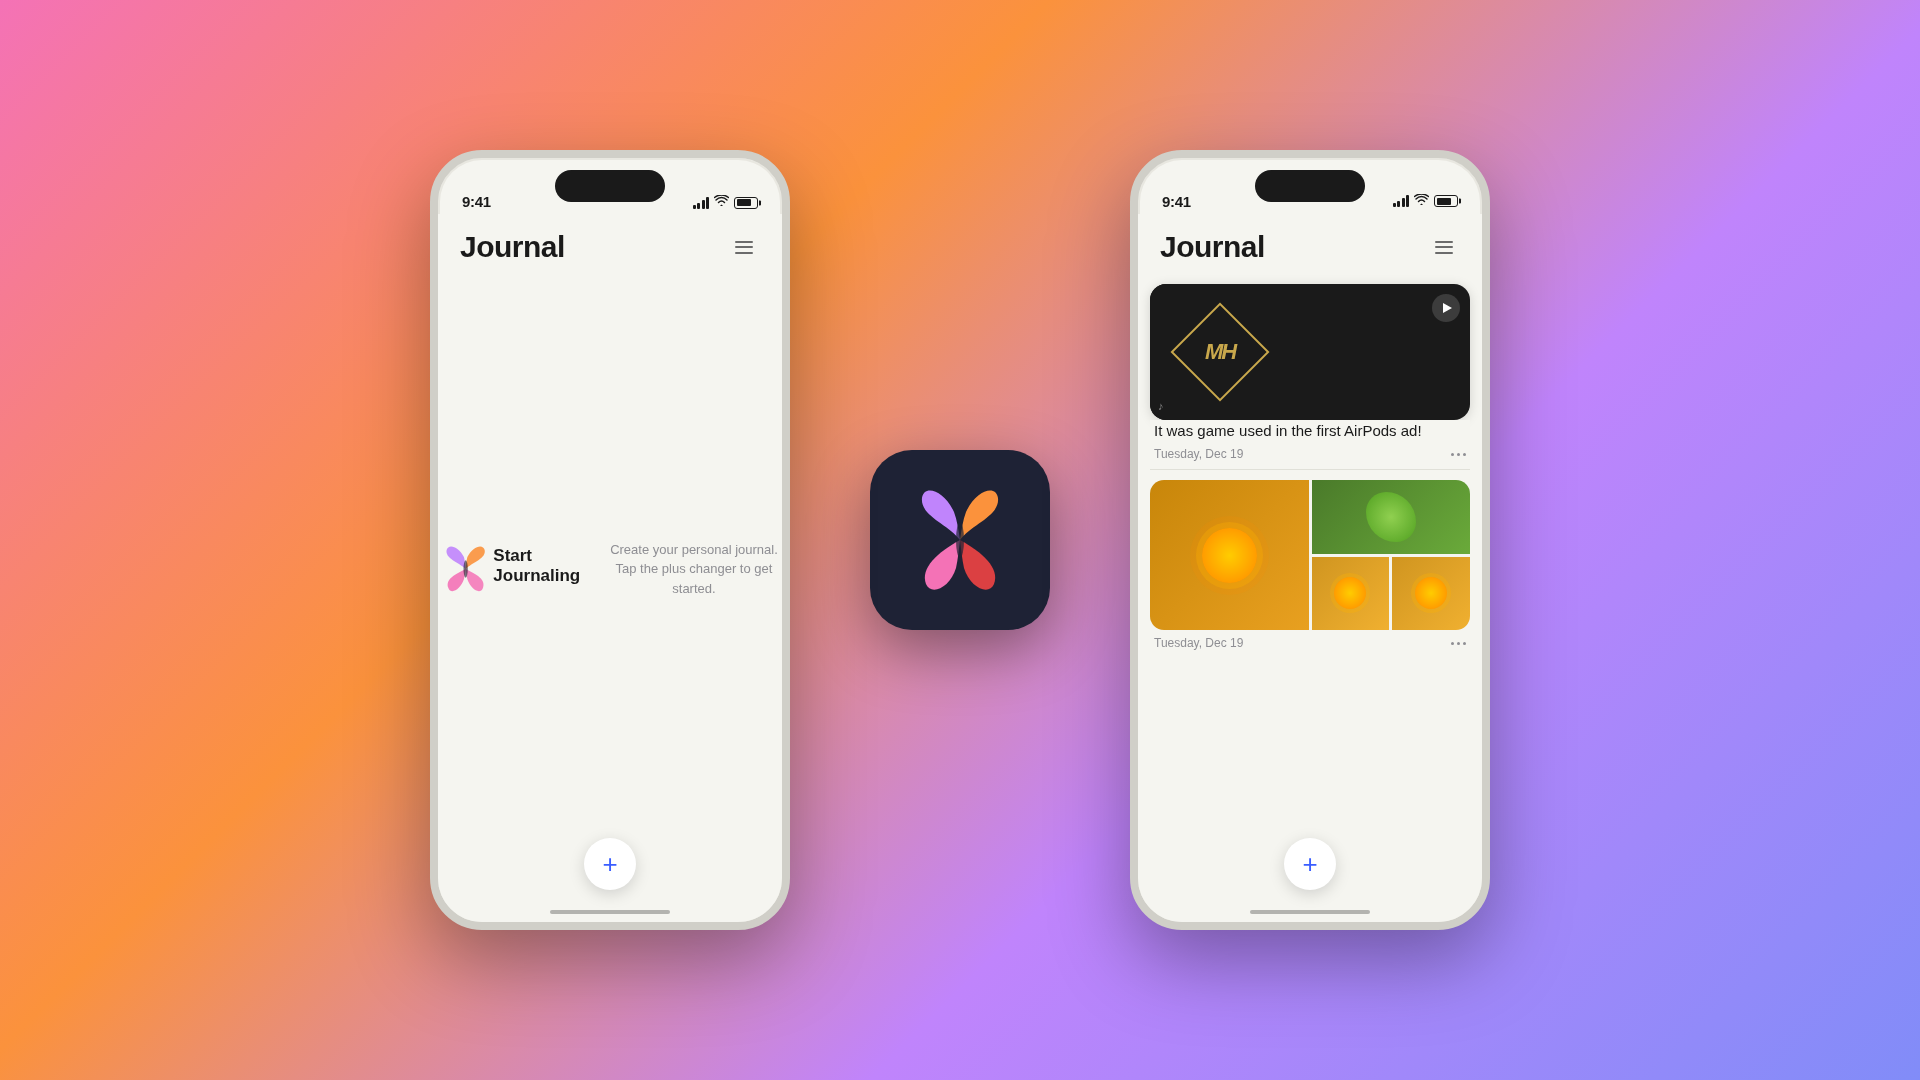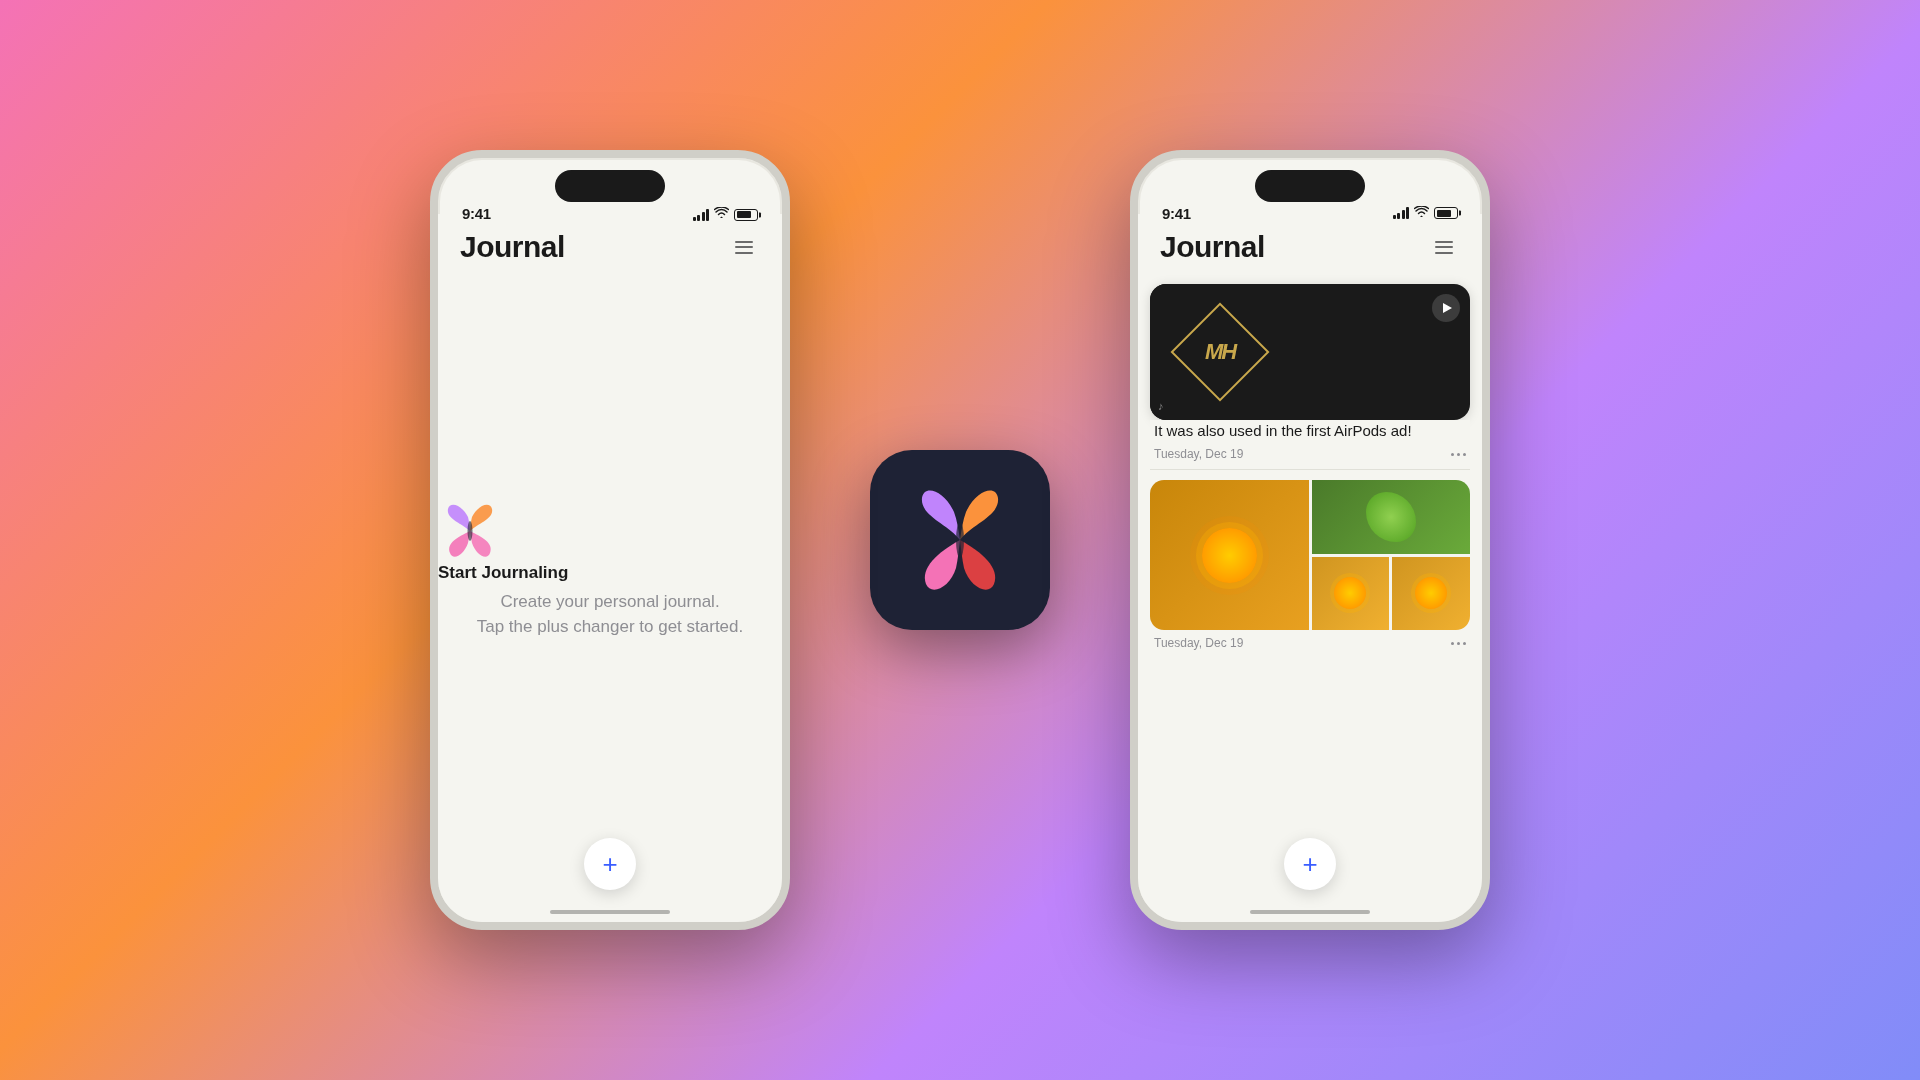--- a/index.html
+++ b/index.html
@@ -37,21 +37,21 @@
       width: 110px;
       height: 32px;
       background: #1a1a1a;
       border-radius: 20px;
       z-index: 10;
     }
 
     
     .status-bar {
       position: absolute;
-      top: 16px;
+      top: 4px;
       left: 0;
       right: 0;
       height: 56px;
       display: flex;
       align-items: flex-end;
       justify-content: space-between;
       padding: 0 24px 8px;
       z-index: 9;
       background: transparent;
     }
@@ -163,34 +163,35 @@
     .header-menu-btn span {
       width: 18px;
       height: 2px;
       background: #6b6b6b;
       border-radius: 1px;
     }
 
     .empty-state {
       flex: 1;
       display: flex;
-      flex-direction: column;
+      flex-direction: row;
+      align-items: center;
       justify-content: center;
       padding-bottom: 60px;
     }
 
     .empty-title {
       font-size: 17px;
       font-weight: 600;
       color: #1a1a1a;
       margin-bottom: 6px;
     }
 
     .empty-sub {
-      font-size: 17px;
+      font-size: 13px;
       color: #8e8e93;
       text-align: center;
       line-height: 1.5;
     }
 
     .fab-btn {
       position: absolute;
       bottom: 32px;
       left: 50%;
       transform: translateX(-50%);
@@ -600,21 +601,21 @@
           </div>
         </div>
         <div class="play-btn">
           <div class="play-triangle"></div>
         </div>
         <span class="music-note-icon">♪</span>
       </div>
     </div>
 
     <div class="entry-card">
-      <p class="entry-sub-text">It was also used in the first AirPods ad!</p>
+      <p class="entry-sub-text">It was game used in the first AirPods ad!</p>
       <div class="entry-footer">
         <span class="entry-date">Tuesday, Dec 19</span>
         <div class="entry-more">
           <span></span>
             <span></span>
             <span></span>
         </div>
       </div>
     </div>
 

